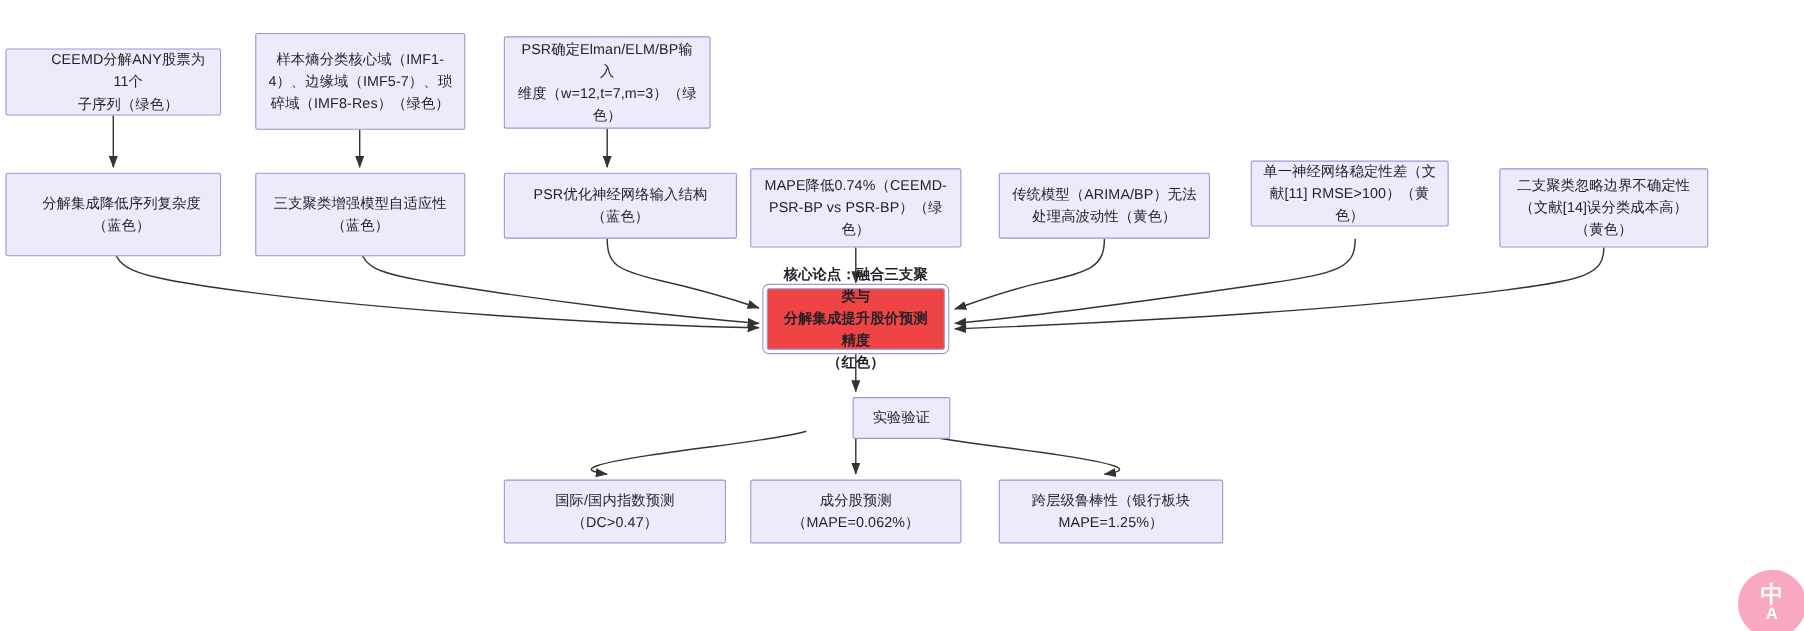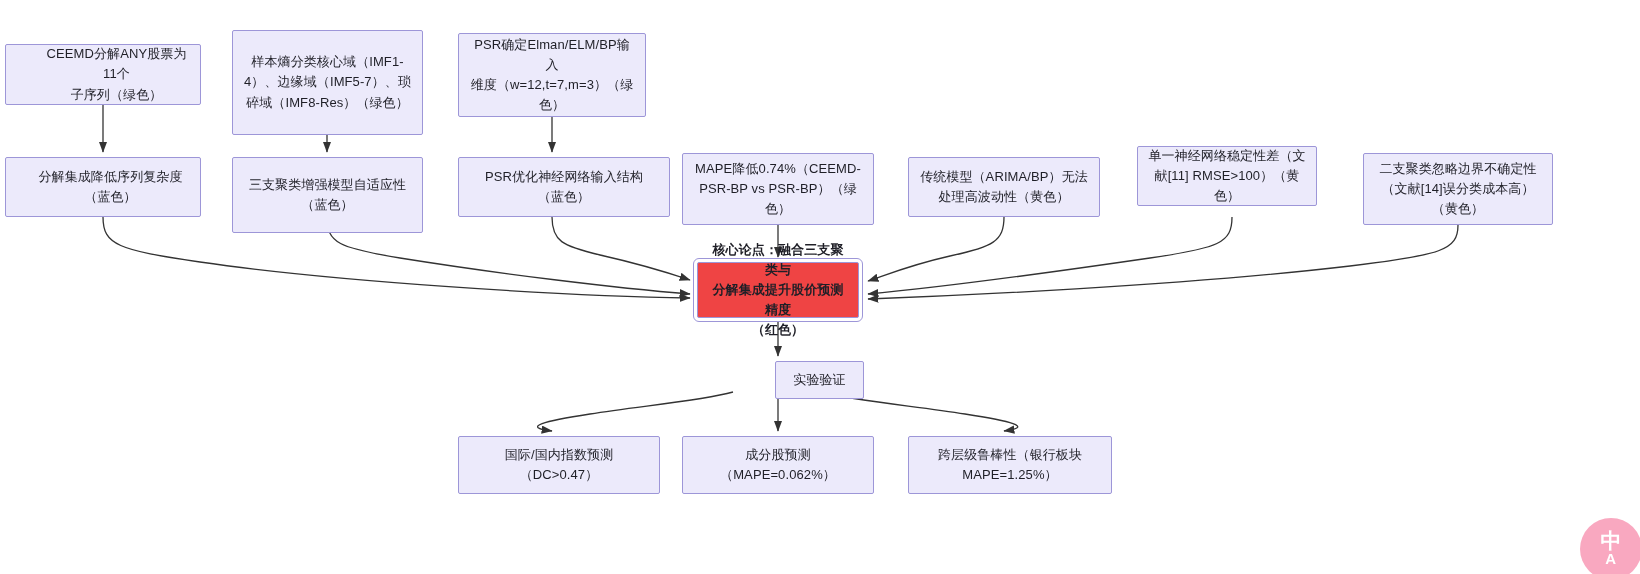--- a/index.html
+++ b/index.html
@@ -111,32 +111,32 @@
       <path d="M733,392 C700,401 640,406 590,414 C545,421 520,427 552,431"></path>
       <path d="M778,399 L778,431"></path>
       <path d="M822,392 C855,401 915,406 965,414 C1010,421 1035,427 1004,431"></path>
     </g>
   </svg>
 
   <div class="node" style="left:5px; top:44px; width:196px; height:61px;padding-left:36px;">
     <span class="txt">CEEMD分解ANY股票为11个
 子序列（绿色）</span>
   </div>
-  <div class="node" style="left:232px; top:30px; width:191px; height:105px;">
+  <div class="node" style="left:232px; top:30px; width:191px; height:88px;">
     <span class="txt">样本熵分类核心域（IMF1-
 4）、边缘域（IMF5-7）、琐
 碎域（IMF8-Res）（绿色）</span>
   </div>
   <div class="node" style="left:458px; top:33px; width:188px; height:84px;">
     <span class="txt">PSR确定Elman/ELM/BP输入
 维度（w=12,t=7,m=3）（绿
 色）</span>
   </div>
 
-  <div class="node" style="left:5px; top:157px; width:196px; height:60px;padding-left:24px;">
+  <div class="node" style="left:5px; top:157px; width:196px; height:76px;padding-left:24px;">
     <span class="txt">分解集成降低序列复杂度
 （蓝色）</span>
   </div>
   <div class="node" style="left:232px; top:157px; width:191px; height:76px;">
     <span class="txt">三支聚类增强模型自适应性
 （蓝色）</span>
   </div>
   <div class="node" style="left:458px; top:157px; width:212px; height:60px;">
     <span class="txt">PSR优化神经网络输入结构
 （蓝色）</span>

